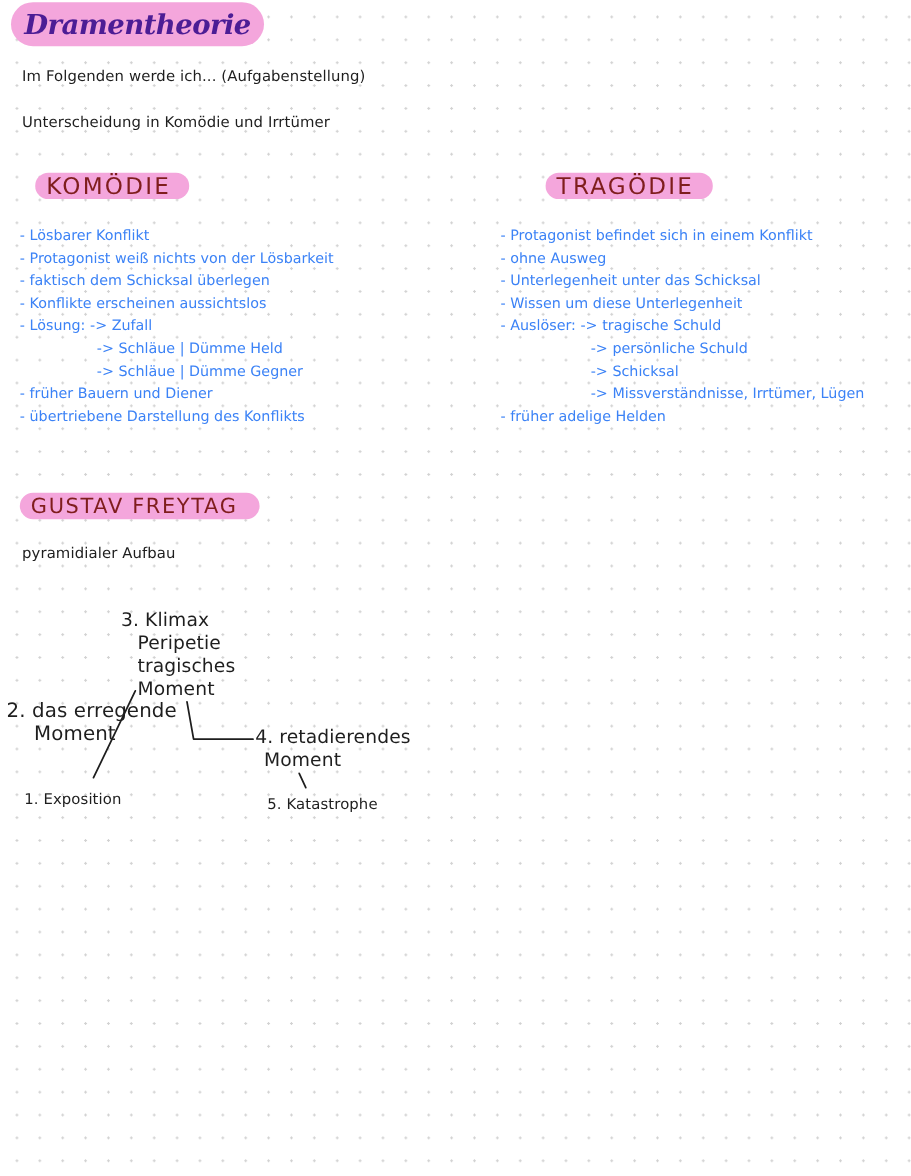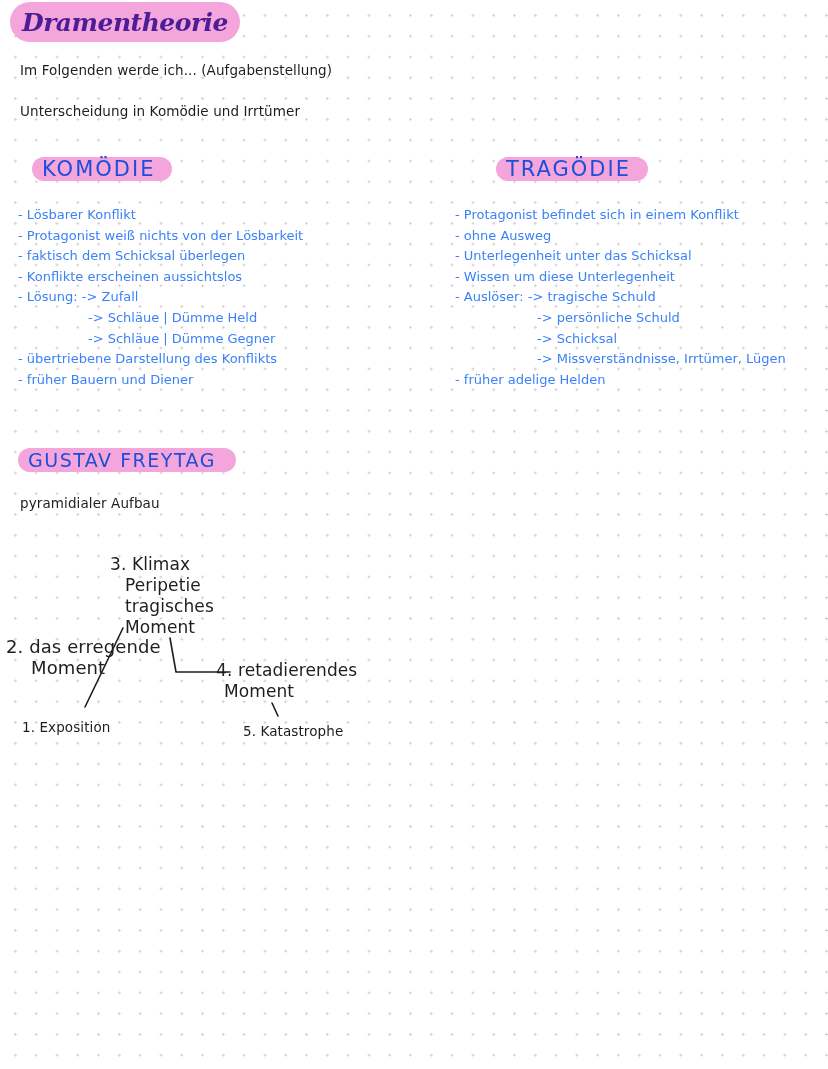--- a/index.html
+++ b/index.html
@@ -45,21 +45,21 @@
       background: #f4a6dc;
       border-radius: 14px;
       height: 24px;
       display: flex; align-items: center;
       padding: 0 10px;
     }
     .section-label {
       font-family: "DejaVu Sans", sans-serif;
       font-size: 21px;
       letter-spacing: 2px;
-      color: #1d4ed8;
+      color: #7f1d1d;
       font-weight: normal;
     }
     .list { list-style: none; margin: 0; padding: 0; }
     .list li {
       font-family: "DejaVu Sans", sans-serif;
       font-size: 13px;
       line-height: 20.6px;
       height: 20.6px;
       white-space: nowrap;
       color: #3b82f6;
@@ -84,22 +84,22 @@
 </div>
 
 <ul class="abs list" style="left:18px; top:205px;">
   <li>- Lösbarer Konflikt</li>
   <li>- Protagonist weiß nichts von der Lösbarkeit</li>
   <li>- faktisch dem Schicksal überlegen</li>
   <li>- Konflikte erscheinen aussichtslos</li>
   <li>- Lösung: -&gt; Zufall</li>
   <li class="sub">-&gt; Schläue | Dümme  Held</li>
   <li class="sub">-&gt; Schläue | Dümme  Gegner</li>
+  <li>- früher Bauern und Diener</li>
   <li>- übertriebene Darstellung des Konflikts</li>
-  <li>- früher Bauern und Diener</li>
 </ul>
 
 <div class="abs section-hl" style="left:496px; top:157px; width:132px;">
   <span class="section-label">TRAGÖDIE</span>
 </div>
 
 <ul class="abs list" style="left:455px; top:205px;">
   <li>- Protagonist befindet sich in einem Konflikt</li>
   <li>- ohne Ausweg</li>
   <li>- Unterlegenheit unter das Schicksal</li>
@@ -128,19 +128,19 @@
   <div style="padding-left:15px;">Peripetie</div>
   <div style="padding-left:15px;">tragisches</div>
   <div style="padding-left:15px;">Moment</div>
 </div>
 
 <div class="abs hand dg" style="left:6px; top:636px; font-size:18px;">
   <div>2. das erregende</div>
   <div style="padding-left:25px;">Moment</div>
 </div>
 
-<div class="abs hand dg" style="left:216px; top:660px;">
+<div class="abs hand dg" style="left:232px; top:660px;">
   <div>4. retadierendes</div>
   <div style="padding-left:8px;">Moment</div>
 </div>
 
 <div class="abs hand" style="left:22px; top:719px;">1. Exposition</div>
 <div class="abs hand" style="left:243px; top:723px;">5. Katastrophe</div>
 
 </body></html>

